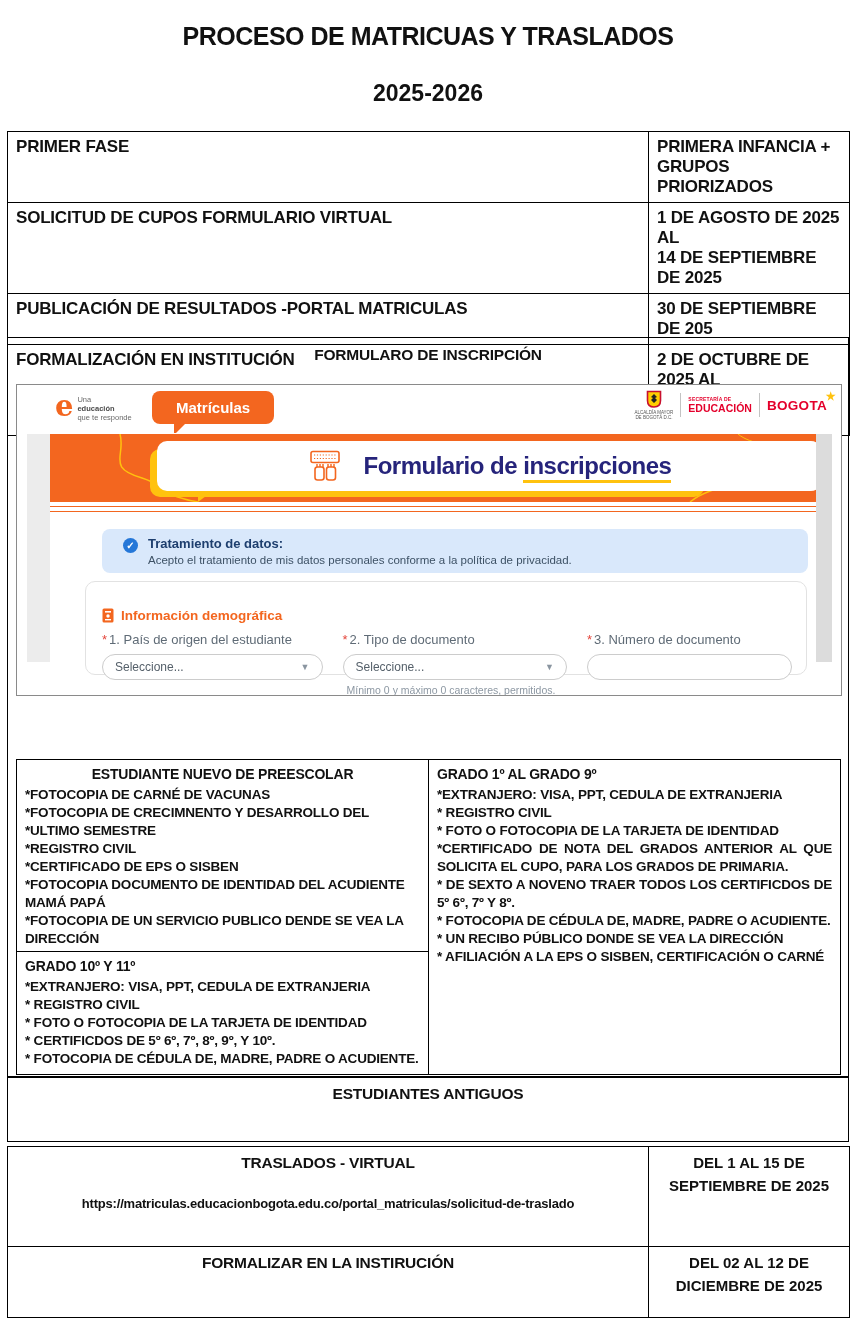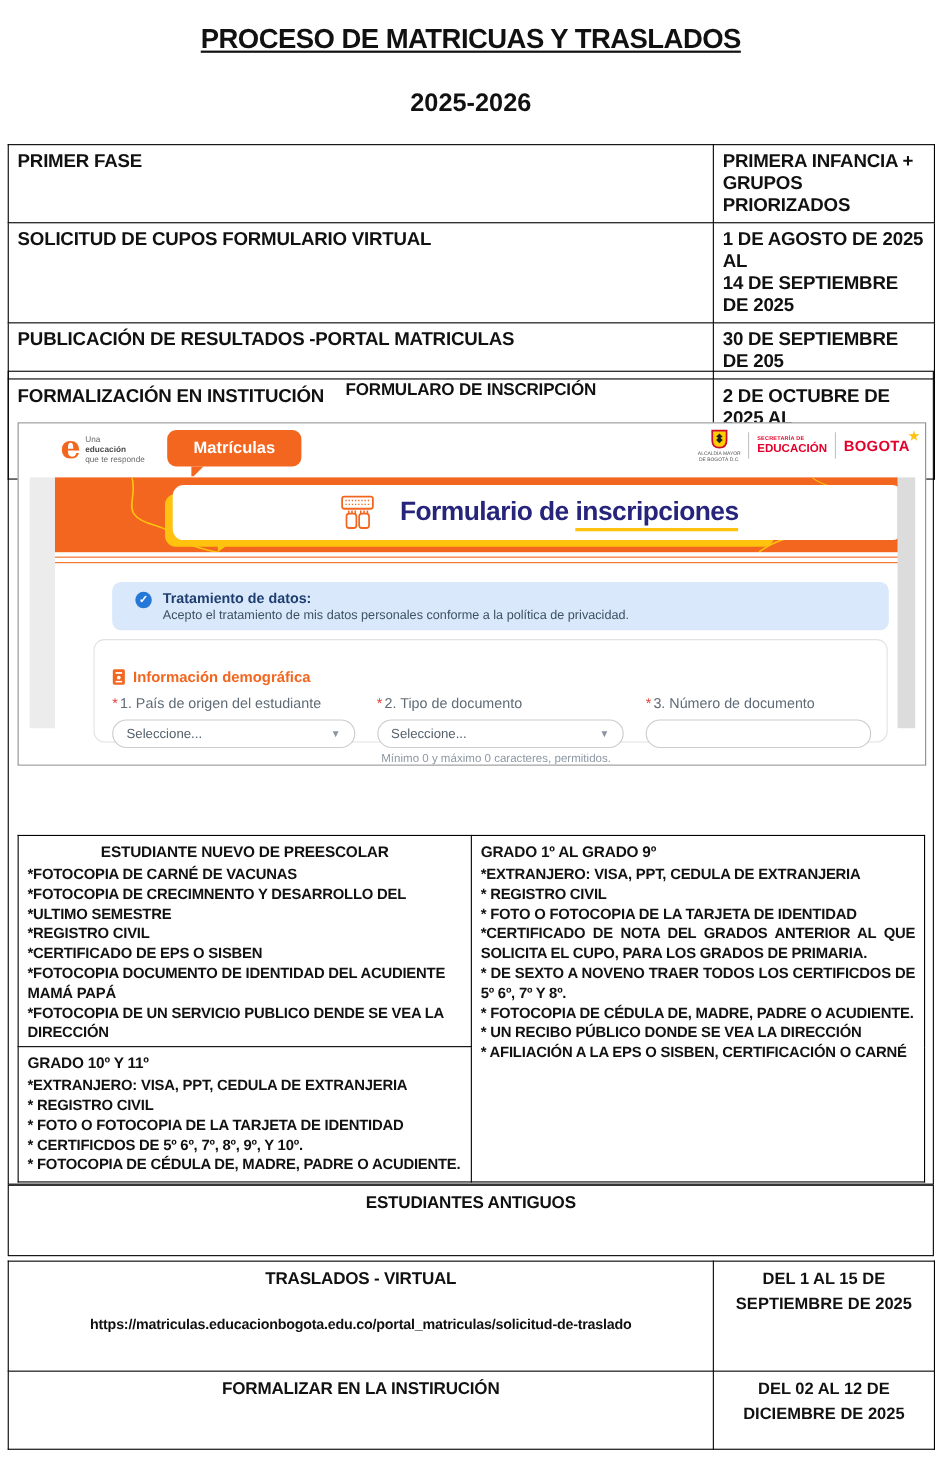--- a/index.html
+++ b/index.html
@@ -1,21 +1,21 @@
 <!DOCTYPE html>
 <html><head>
 <meta charset="utf-8">
 <style>
   html,body{margin:0;padding:0;background:#fff;}
   body{width:856px;height:1340px;font-family:"Liberation Sans",sans-serif;color:#111;}
   .page{position:relative;width:856px;height:1340px;background:#fff;overflow:hidden;}
 
   
   .doc-title{position:absolute;top:22px;left:0;width:100%;text-align:center;
-    font-size:25px;font-weight:800;letter-spacing:-0.5px;text-decoration:underline;}
+    font-size:25px;font-weight:800;letter-spacing:-0.5px;}
   .doc-subtitle{position:absolute;top:80px;left:0;width:100%;text-align:center;
     font-size:23px;font-weight:800;}
 
   
   table{border-collapse:collapse;table-layout:fixed;}
   td{border:1px solid #000;vertical-align:top;padding:5px 8px;}
   .pre{white-space:pre-line;}
 
   .phase-table{position:absolute;left:7px;top:131px;width:842px;}
   .phase-table td{font-size:17px;font-weight:600;line-height:20px;letter-spacing:-0.2px;}

